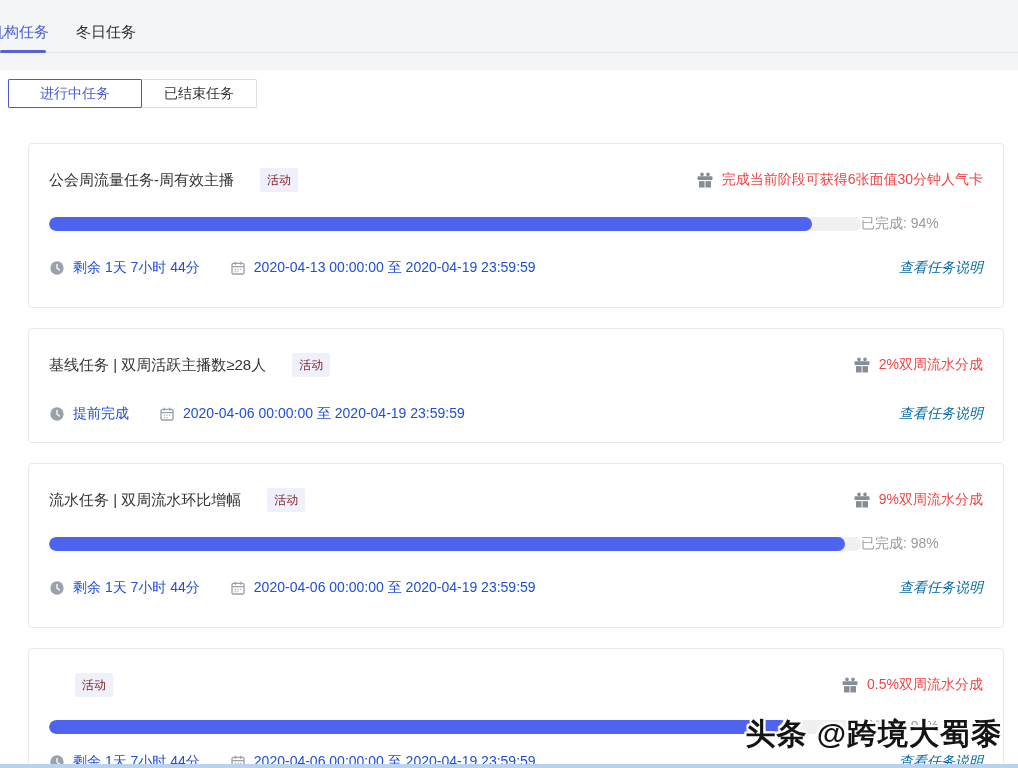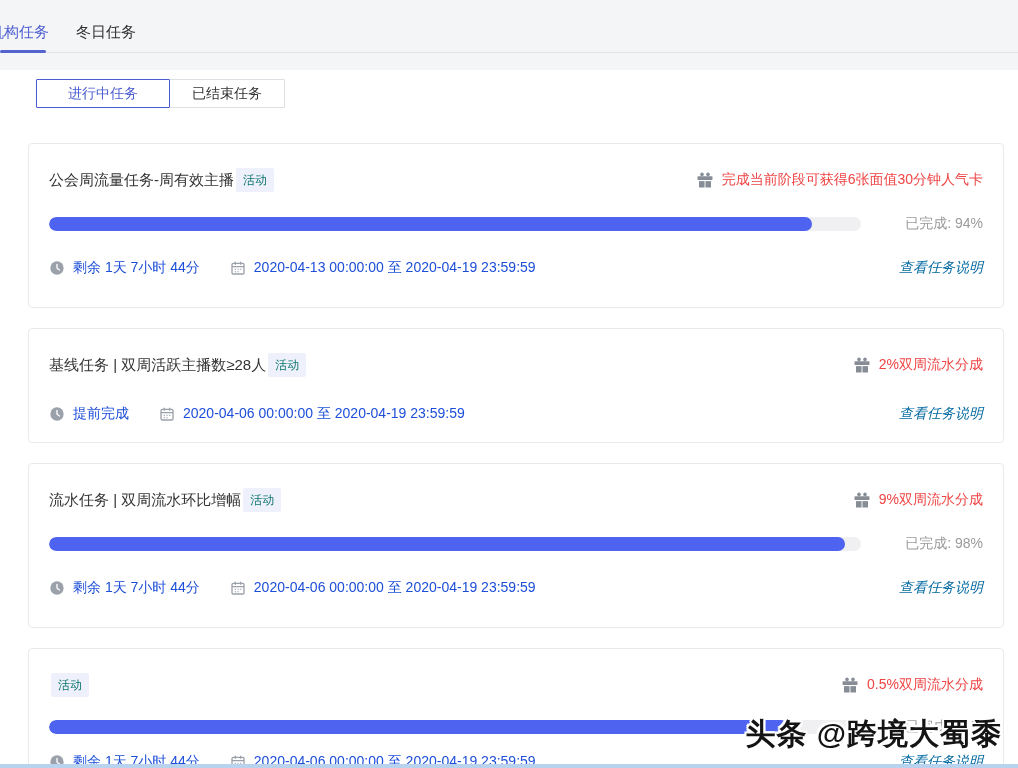--- a/index.html
+++ b/index.html
@@ -53,21 +53,21 @@
     background: #fff;
     border: 1px solid #dcdfe3;
     color: #333;
     font-size: 14px;
     display: inline-flex;
     align-items: center;
     justify-content: center;
     cursor: pointer;
     border-radius: 1px;
   }
-  .filter-btn.b1 { width: 134px; margin-left: 28px; }
+  .filter-btn.b1 { width: 134px; }
   .filter-btn.b2 { width: 116px; margin-left: -1px; }
   .filter-btn.active {
     border-color: #4a5cd0;
     color: #4a5cd0;
     z-index: 2;
   }
 
   
   .cards { margin: 35px 28px 0 28px; }
   .card {
@@ -79,26 +79,26 @@
     margin-bottom: 20px;
   }
   .card.tall { height: 165px; }
   .card.short { height: 115px; }
 
   .row { display: flex; align-items: center; }
   .title-row { height: 22px; justify-content: space-between; }
   .title-left { display: flex; align-items: center; }
   .task-title { font-size: 15px; color: #333; white-space: nowrap; }
   .badge {
-    margin-left: 2px;
+    margin-left: 26px;
     font-size: 12px;
     line-height: 18px;
     padding: 3px 7px;
     background: #eef1fc;
-    color: #0f766e;
+    color: #7f1d1d;
     border-radius: 2px;
     white-space: nowrap;
   }
   .reward {
     display: flex;
     align-items: center;
     font-size: 14px;
     color: #ef4444;
     white-space: nowrap;
   }
@@ -112,21 +112,21 @@
     border-radius: 7px;
     overflow: hidden;
   }
   .fill {
     height: 14px;
     background: #4e63ef;
     border-radius: 7px;
   }
   .pct {
     flex: 1;
-    text-align: right;
+    text-align: left;
     font-size: 14px;
     color: #9a9a9a;
     white-space: nowrap;
   }
 
   .meta-row { margin-top: 27px; height: 20px; justify-content: space-between; }
   .meta-left { display: flex; align-items: center; font-size: 14px; color: #1d4ed8; }
   .meta-left svg { display: block; }
   .meta-text { margin-left: 8px; white-space: nowrap; }
   .cal-icon { margin-left: 30px; }

